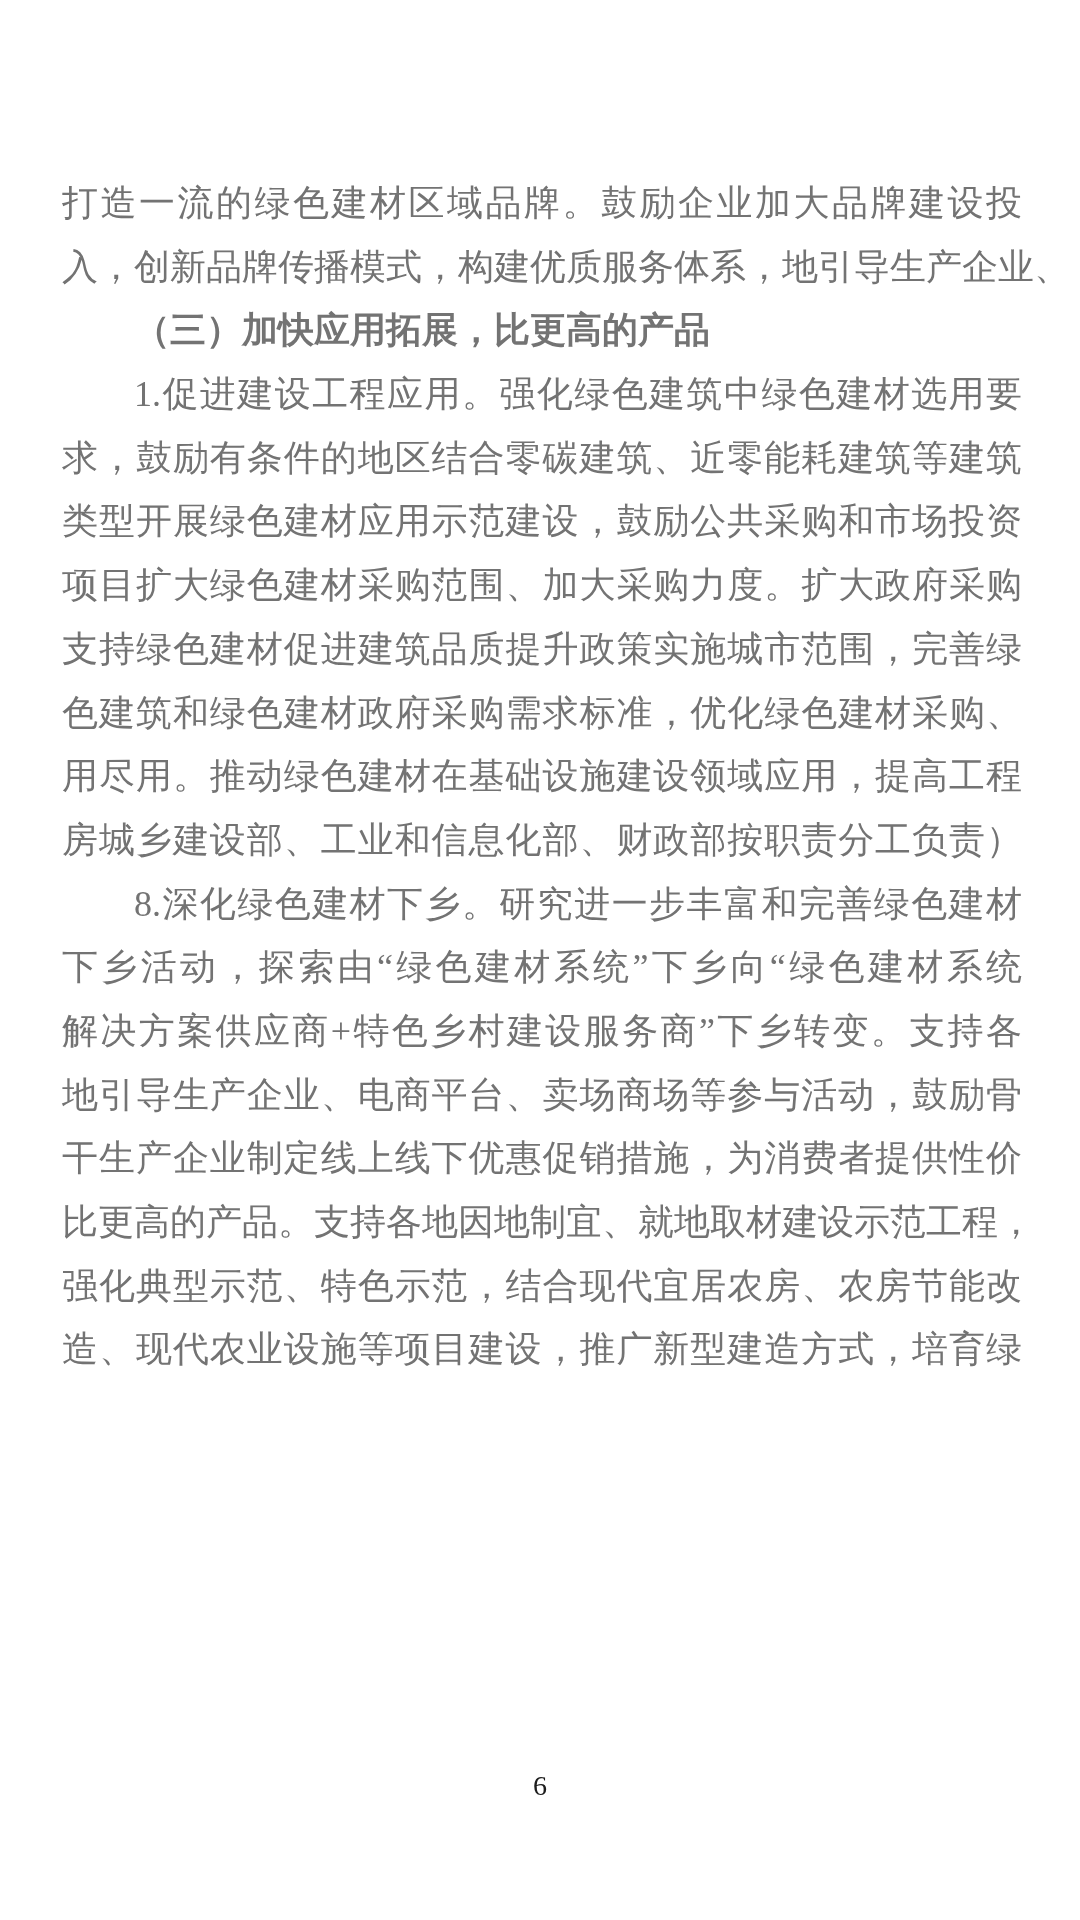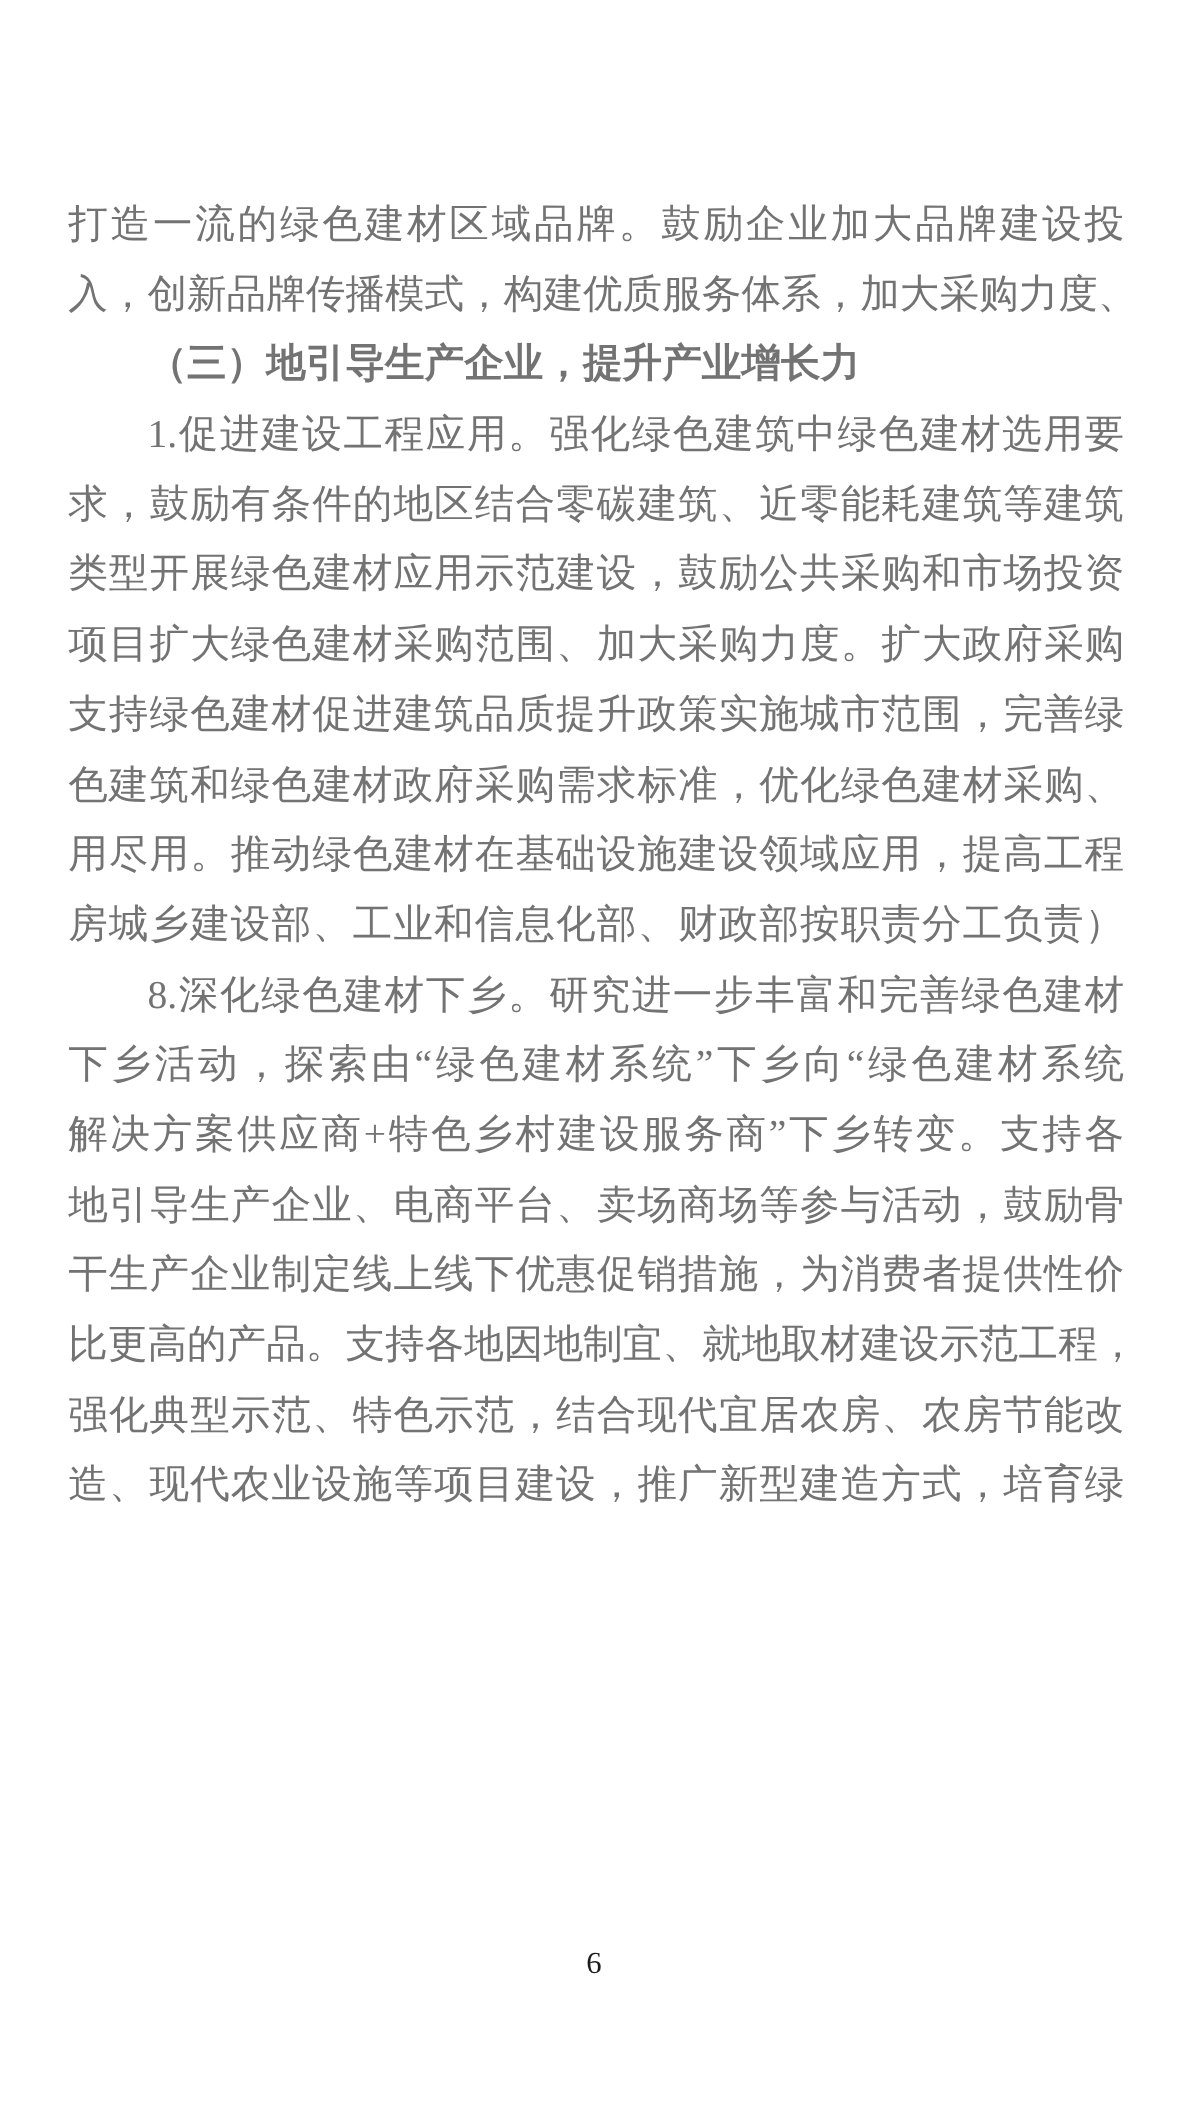--- a/index.html
+++ b/index.html
@@ -55,22 +55,22 @@
     line-height: 40px;
     color: #1c1c1c;
   }
 </style>
 </head>
 <body>
 
 <div class="page">
   <div class="text-block">
     <div class="line j">打造一流的绿色建材区域品牌。鼓励企业加大品牌建设投</div>
-    <div class="line j">入，创新品牌传播模式，构建优质服务体系，加大采购力度、</div>
-    <div class="line heading">（三）地引导生产企业，提升产业增长力</div>
+    <div class="line j">入，创新品牌传播模式，构建优质服务体系，地引导生产企业、</div>
+    <div class="line heading">（三）加快应用拓展，比更高的产品</div>
     <div class="line j indent">1.促进建设工程应用。强化绿色建筑中绿色建材选用要</div>
     <div class="line j">求，鼓励有条件的地区结合零碳建筑、近零能耗建筑等建筑</div>
     <div class="line j">类型开展绿色建材应用示范建设，鼓励公共采购和市场投资</div>
     <div class="line j">项目扩大绿色建材采购范围、加大采购力度。扩大政府采购</div>
     <div class="line j">支持绿色建材促进建筑品质提升政策实施城市范围，完善绿</div>
     <div class="line j">色建筑和绿色建材政府采购需求标准，优化绿色建材采购、</div>
     <div class="line j">用尽用。推动绿色建材在基础设施建设领域应用，提高工程</div>
     <div class="line j">房城乡建设部、工业和信息化部、财政部按职责分工负责）</div>
     <div class="line j indent">8.深化绿色建材下乡。研究进一步丰富和完善绿色建材</div>
     <div class="line j">下乡活动，探索由“绿色建材系统”下乡向“绿色建材系统</div>

